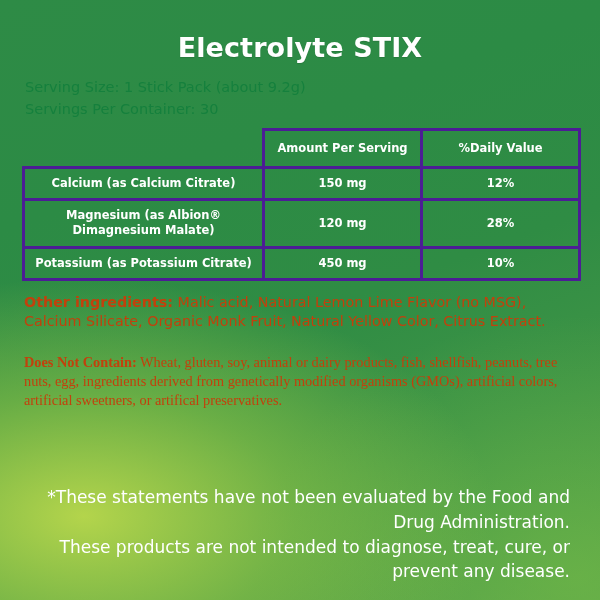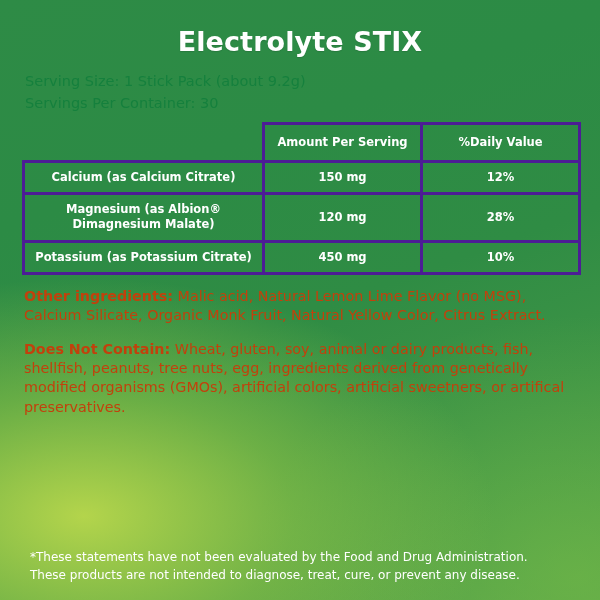--- a/index.html
+++ b/index.html
@@ -12,21 +12,21 @@
     color: #ffffff;
     overflow: hidden;
     background:
       radial-gradient(ellipse 620px 360px at 14% 86%, rgba(186,216,76,0.95) 0%, rgba(150,200,70,0.55) 34%, rgba(60,150,70,0.0) 66%),
       radial-gradient(ellipse 520px 420px at 96% 96%, rgba(120,190,70,0.55) 0%, rgba(40,130,60,0.0) 62%),
       linear-gradient(160deg, #2e8b46 0%, #2c8b45 28%, #2f8c44 52%, #3f9546 74%, #57a24a 100%);
   }
   .page {
     position: relative;
     width: 600px; height: 600px;
-    padding: 0 22px;
+    padding: 6px 22px;
   }
 
   
   .title {
     text-align: center;
     padding-top: 26px;
     line-height: 1.16;
   }
   .title .line {
     font-size: 27px;
@@ -83,29 +83,29 @@
     width: 556px;
     margin-top: 12px;
     font-size: 14.3px;
     line-height: 1.36;
     color: #c2410c;
     padding-left: 2px;
   }
   .para .lead {
     font-weight: bold;
   }
-  .para.second { margin-top: 14px; }
+  .para.second { margin-top: 21px; font-family: Liberation Serif, serif; }
 
   
   .footer {
     position: absolute;
     left: 0; right: 0;
     bottom: 16px;
-    text-align: left;
-    font-size: 12px;
+    text-align: right;
+    font-size: 17px;
     line-height: 1.45;
     color: #ffffff;
     padding: 0 30px;
   }
 </style>
 </head>
 <body>
 
 <div class="page">
 

